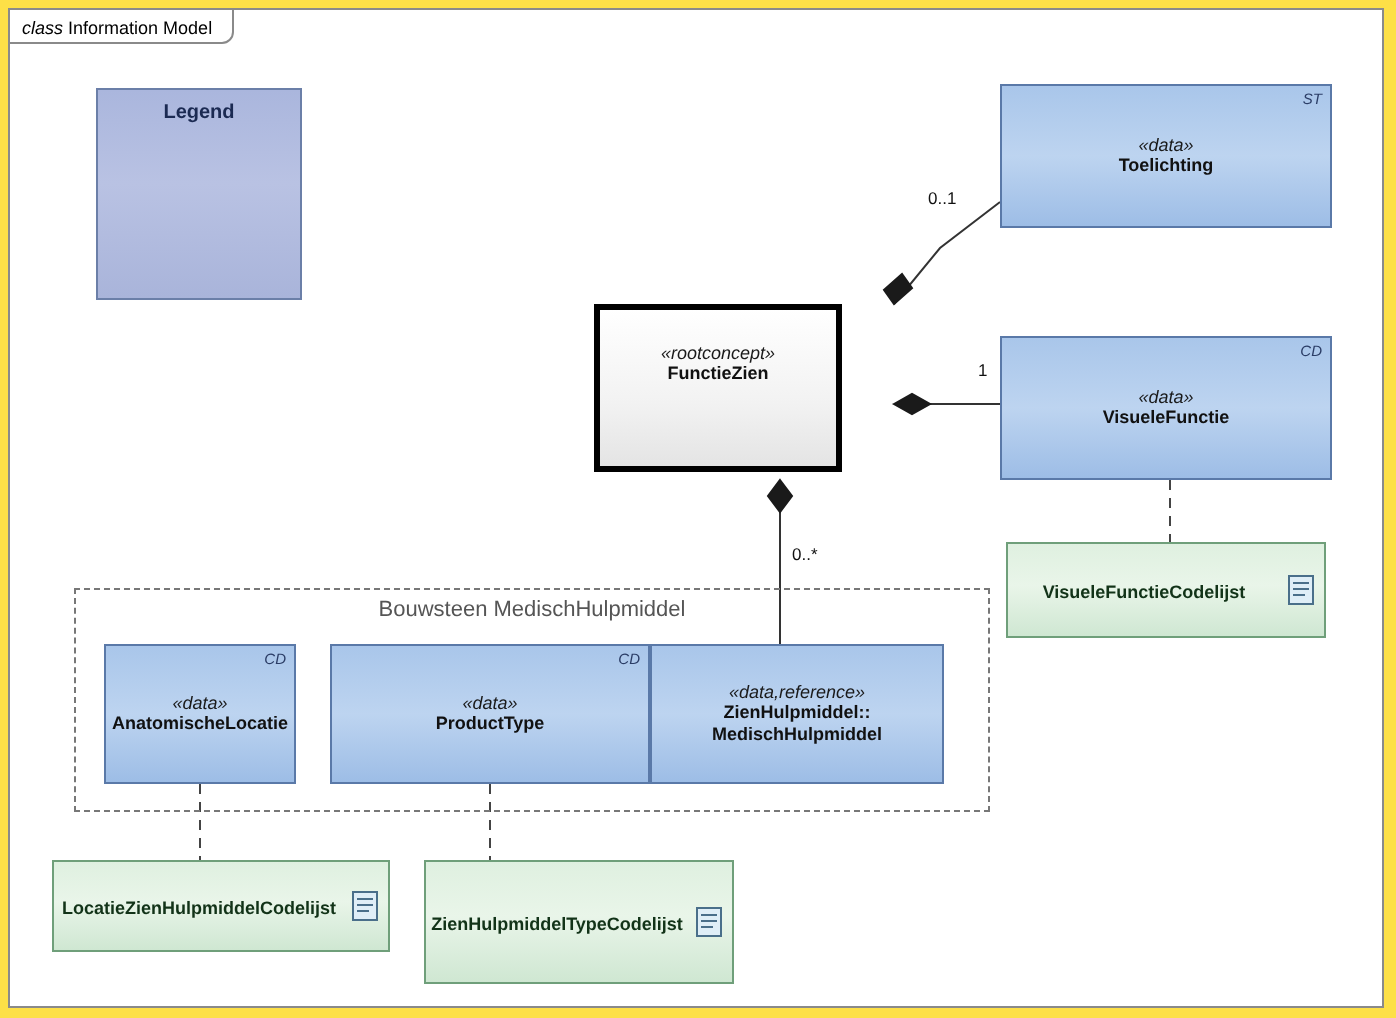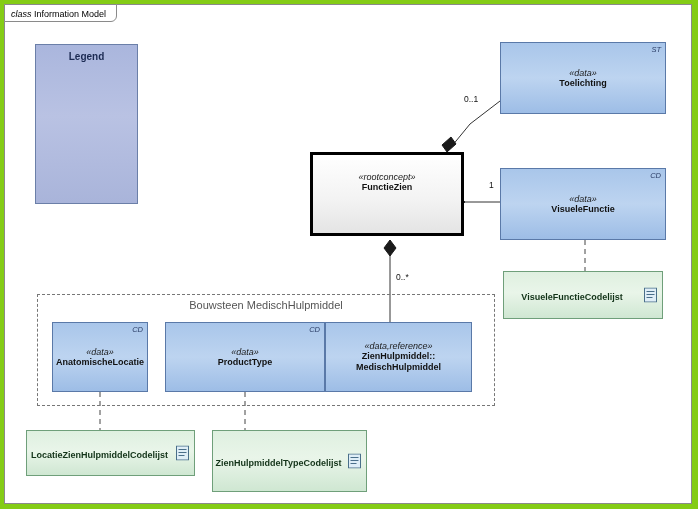--- a/index.html
+++ b/index.html
@@ -5,21 +5,21 @@
   html, body {
     margin: 0;
     padding: 0;
     background: #ffffff;
     font-family: "Liberation Sans", sans-serif;
   }
   #canvas {
     position: relative;
     width: 698px;
     height: 509px;
-    background: #84cc16;
+    background: #fde047;
     overflow: hidden;
   }
   .frame-border {
     position: absolute;
     left: 4px;
     top: 4px;
     width: 688px;
     height: 500px;
     border: 1px solid #8a8a8a;
     box-sizing: border-box;
@@ -47,24 +47,24 @@
     position: absolute;
     left: 0; top: 0;
     width: 698px;
     height: 509px;
     pointer-events: none;
   }
 
   
   .legend {
     position: absolute;
-    left: 35px;
+    left: 48px;
     top: 44px;
     width: 103px;
-    height: 160px;
+    height: 106px;
     border: 1px solid #6b7fa8;
     background: linear-gradient(to bottom, #aab6dd 0%, #b9c2e3 45%, #a9b4da 100%);
     box-sizing: border-box;
   }
   .legend-title {
     text-align: center;
     font-size: 10px;
     font-weight: bold;
     color: #1b2a52;
     padding-top: 6px;
@@ -218,21 +218,21 @@
   </div>
 
   <div class="node data-node" style="left:500px; top:42px; width:166px; height:72px;">
     <span class="corner-tag">ST</span>
     <div class="center-stack">
       <div class="stereo">«data»</div>
       <div class="name">Toelichting</div>
     </div>
   </div>
 
-  <div class="node root-node" style="left:310px; top:152px; width:154px; height:84px;">
+  <div class="node root-node" style="left:297px; top:152px; width:124px; height:84px;">
     <div class="center-stack" style="top:34%;">
       <div class="stereo">«rootconcept»</div>
       <div class="name">FunctieZien</div>
     </div>
   </div>
 
   <div class="node data-node" style="left:500px; top:168px; width:166px; height:72px;">
     <span class="corner-tag">CD</span>
     <div class="center-stack">
       <div class="stereo">«data»</div>

